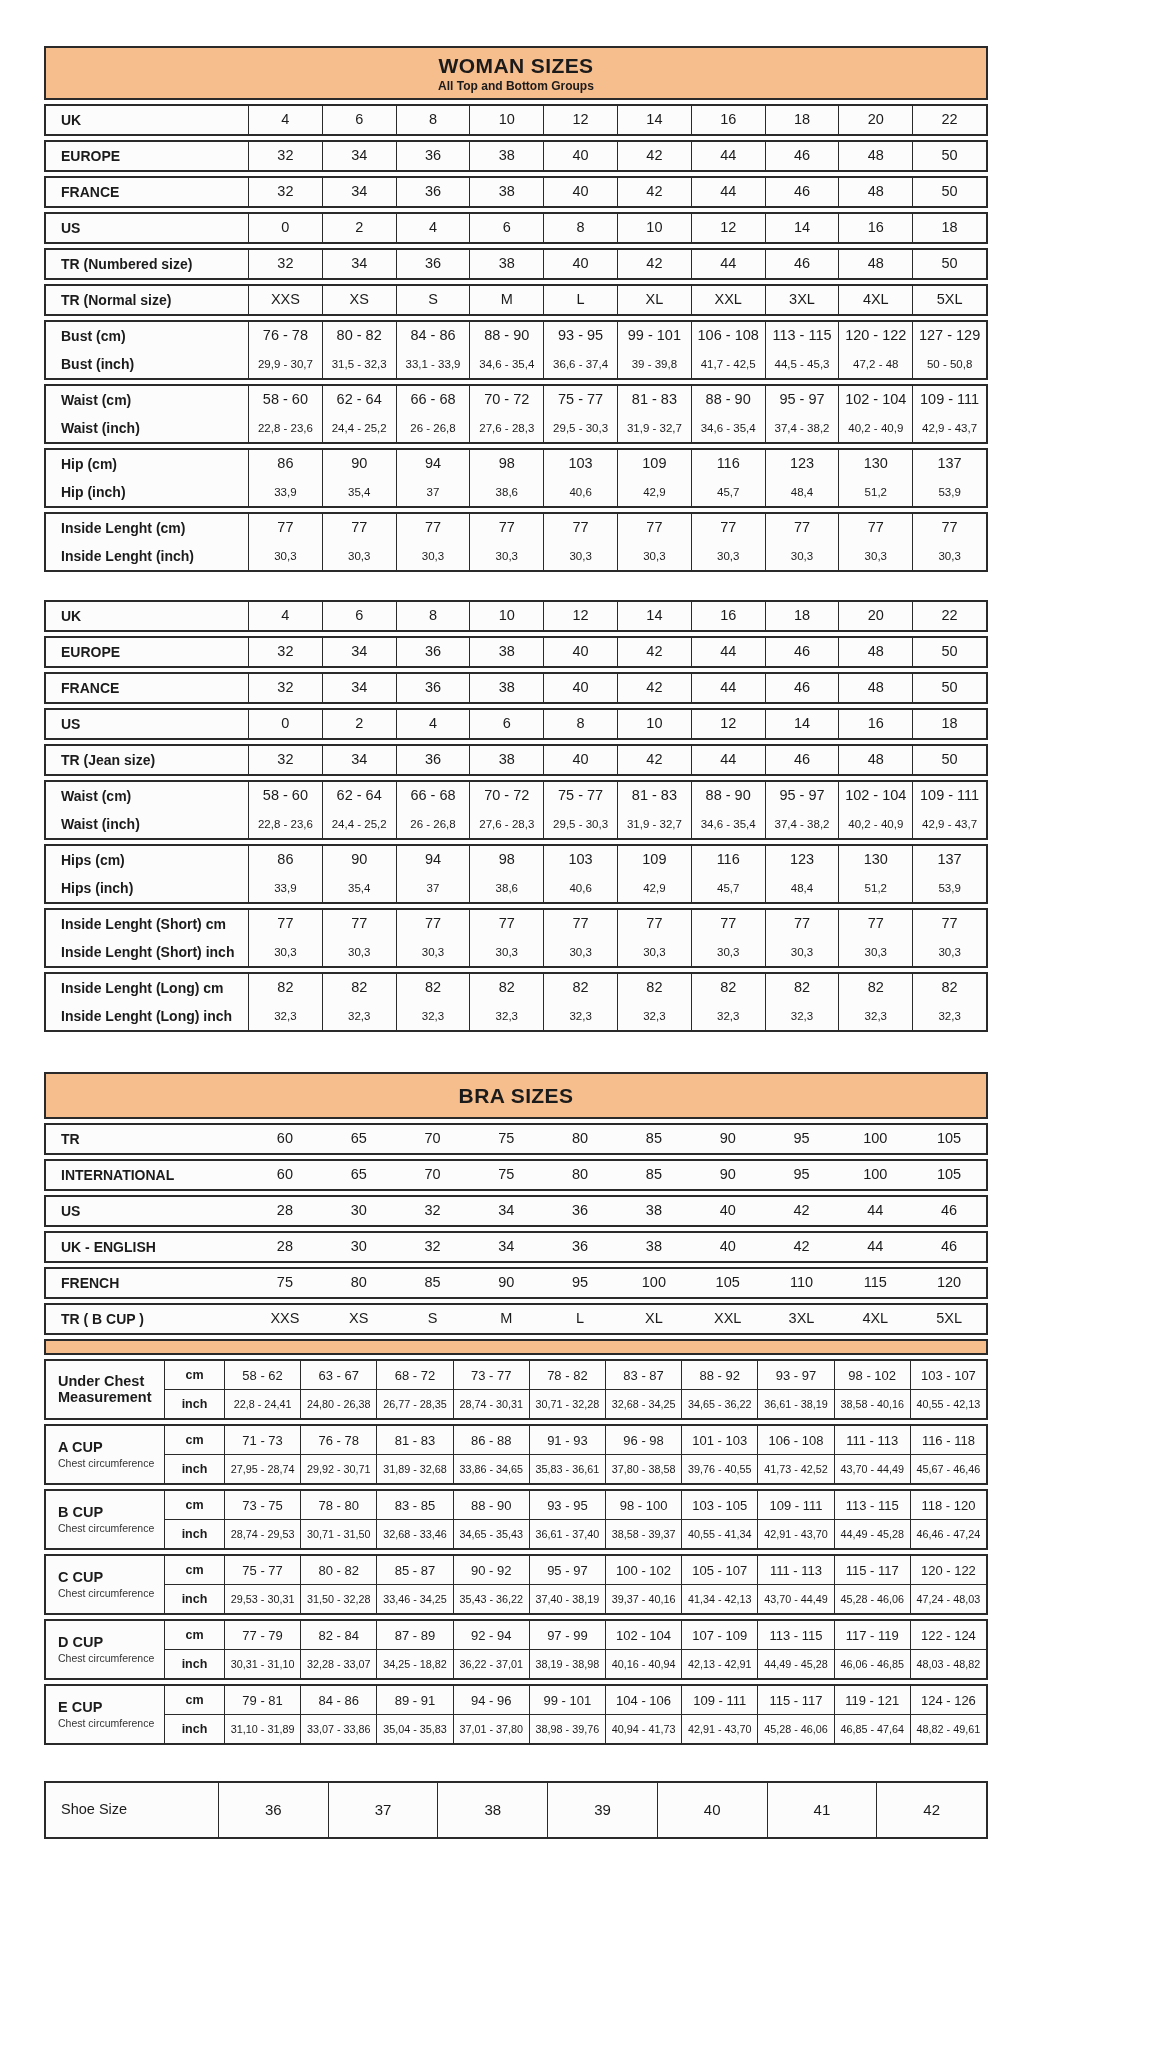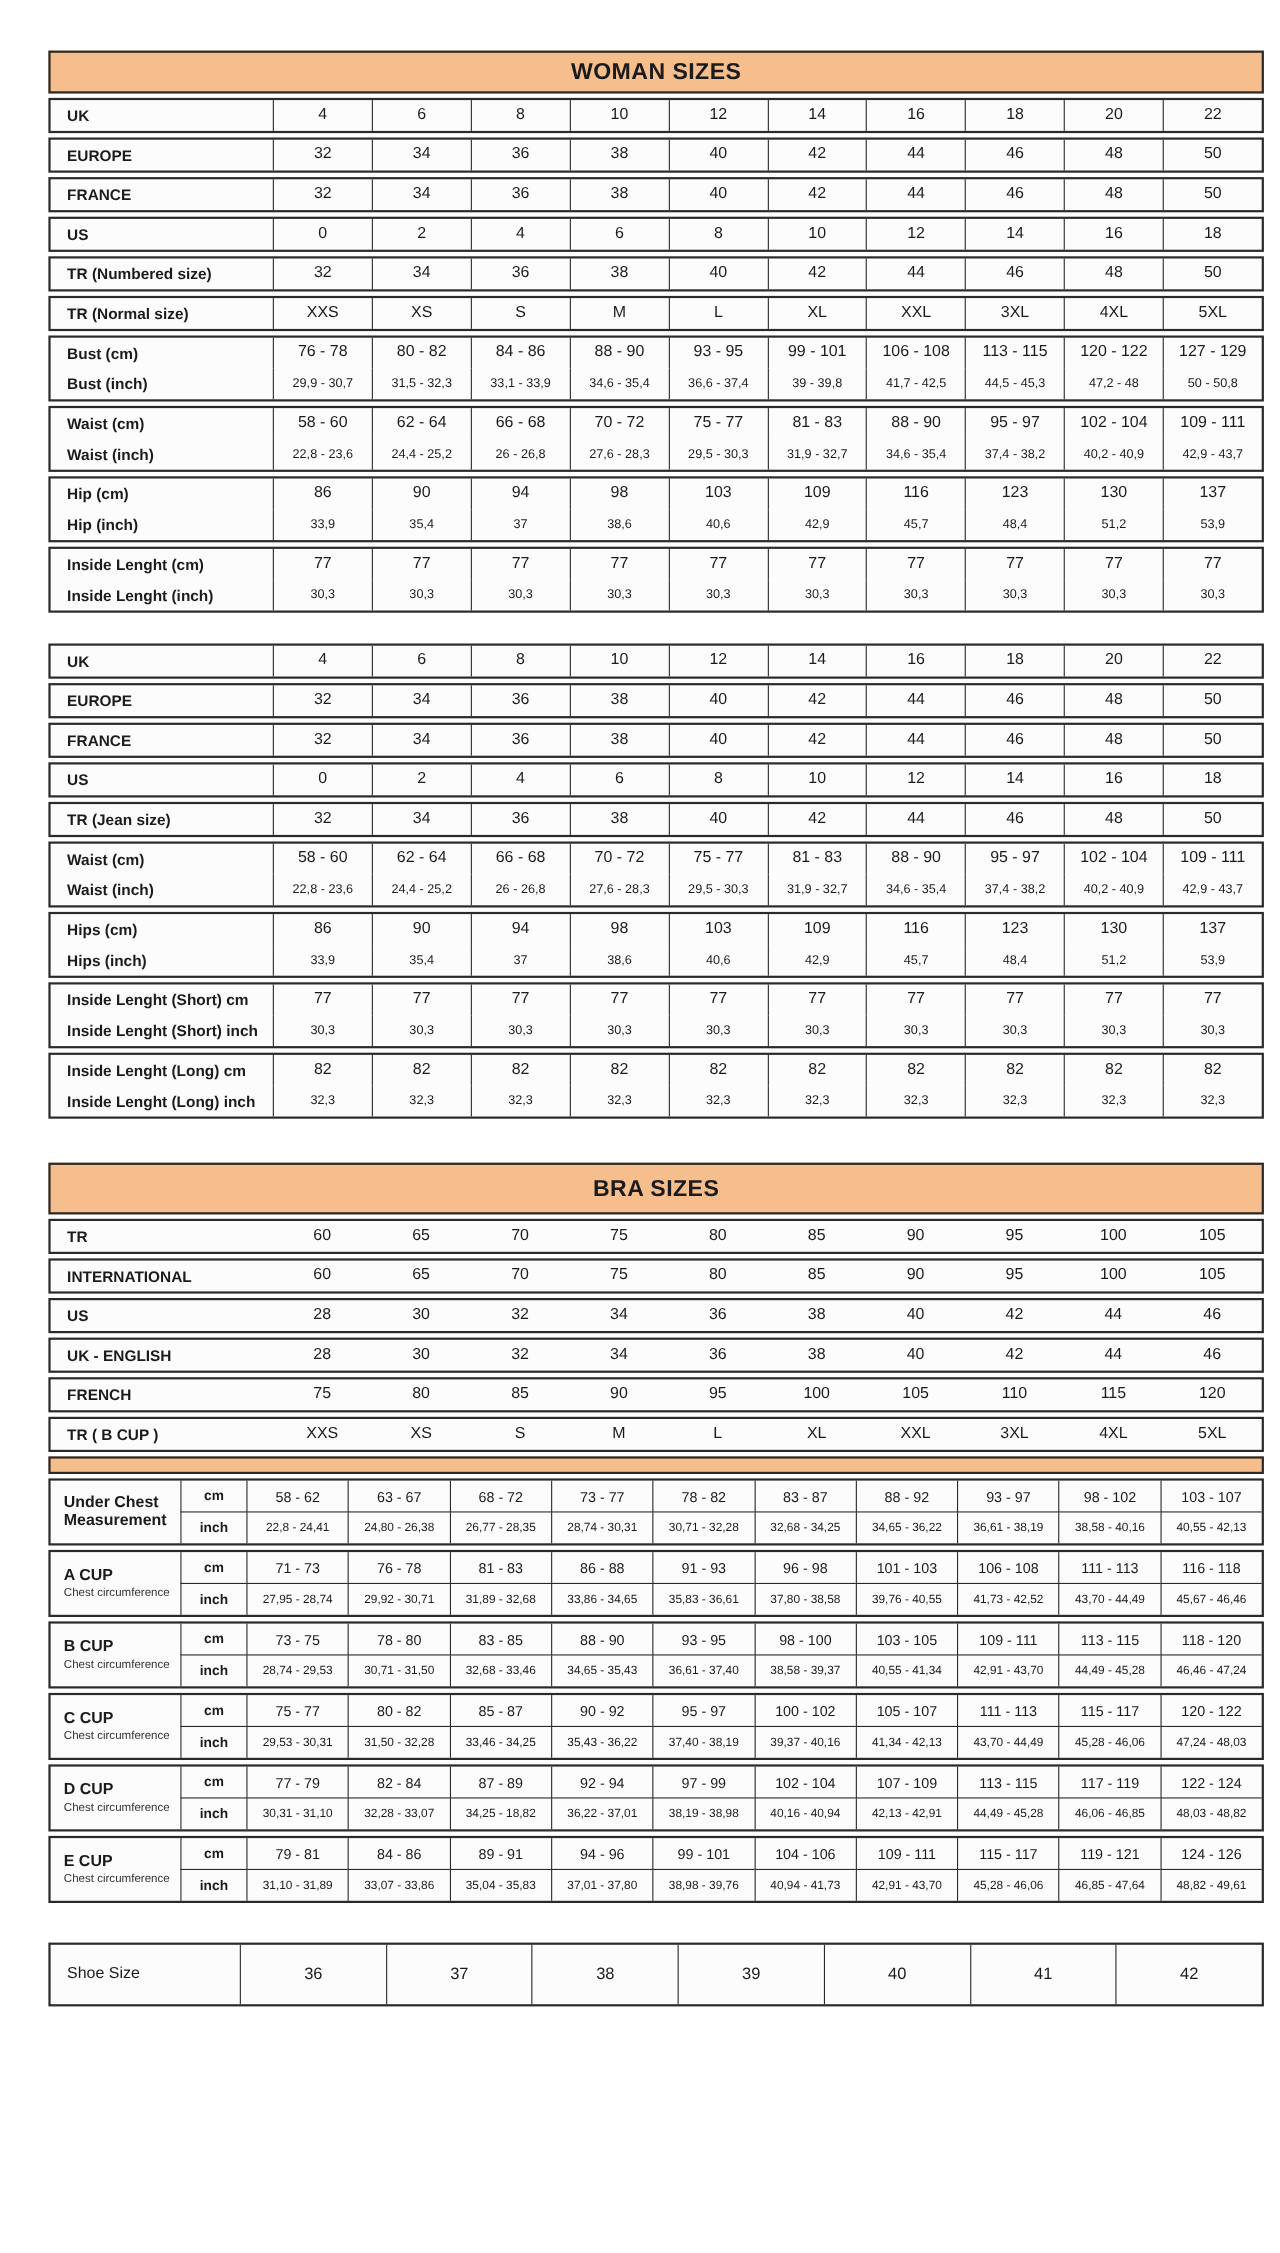--- a/index.html
+++ b/index.html
@@ -4,21 +4,21 @@
 <style>
   :root{ --accent:#f6bd8d; --line:#2a2a2a; --rowbg:#fcfcfc; }
   html,body{ margin:0; padding:0; }
   body{
     width:1164px; height:2048px; overflow:hidden;
     background:#ffffff; color:#1b1b1b;
     font-family:"Liberation Sans", sans-serif;
     -webkit-font-smoothing:antialiased;
   }
   .sheet{ padding:46px 44px 0 44px; }
-  .size-table{ width:1105px; }
+  .size-table{ width:944px; }
   #t-jeans{ margin-top:28px; }
   #t-bra{ margin-top:40px; }
   #t-shoes{ margin-top:36px; }
 
   .thead{
     border:2px solid var(--line);
     background:var(--accent);
     text-align:center;
     padding:6px 0 5px 0;
   }
@@ -80,20 +80,21 @@
   .heel-row .cell{ min-height:32px; font-size:13px; }
   .heel-row .label-cell{ font-weight:bold; font-size:14.5px; }
 </style>
 </head>
 <body>
 
 <div class="sheet">
   <section id="t-woman-sizes" class="size-table">
       <div class="thead">
         <div class="ttitle">WOMAN SIZES</div>
+        <div class="tsubtitle">All Top and Bottom Groups</div>
       </div>
       <div class="row-box">
         <div class="grid-row">
           <div class="cell label-cell">UK</div>
           <div class="cell value-cell">4</div>
           <div class="cell value-cell">6</div>
           <div class="cell value-cell">8</div>
           <div class="cell value-cell">10</div>
           <div class="cell value-cell">12</div>
           <div class="cell value-cell">14</div>

